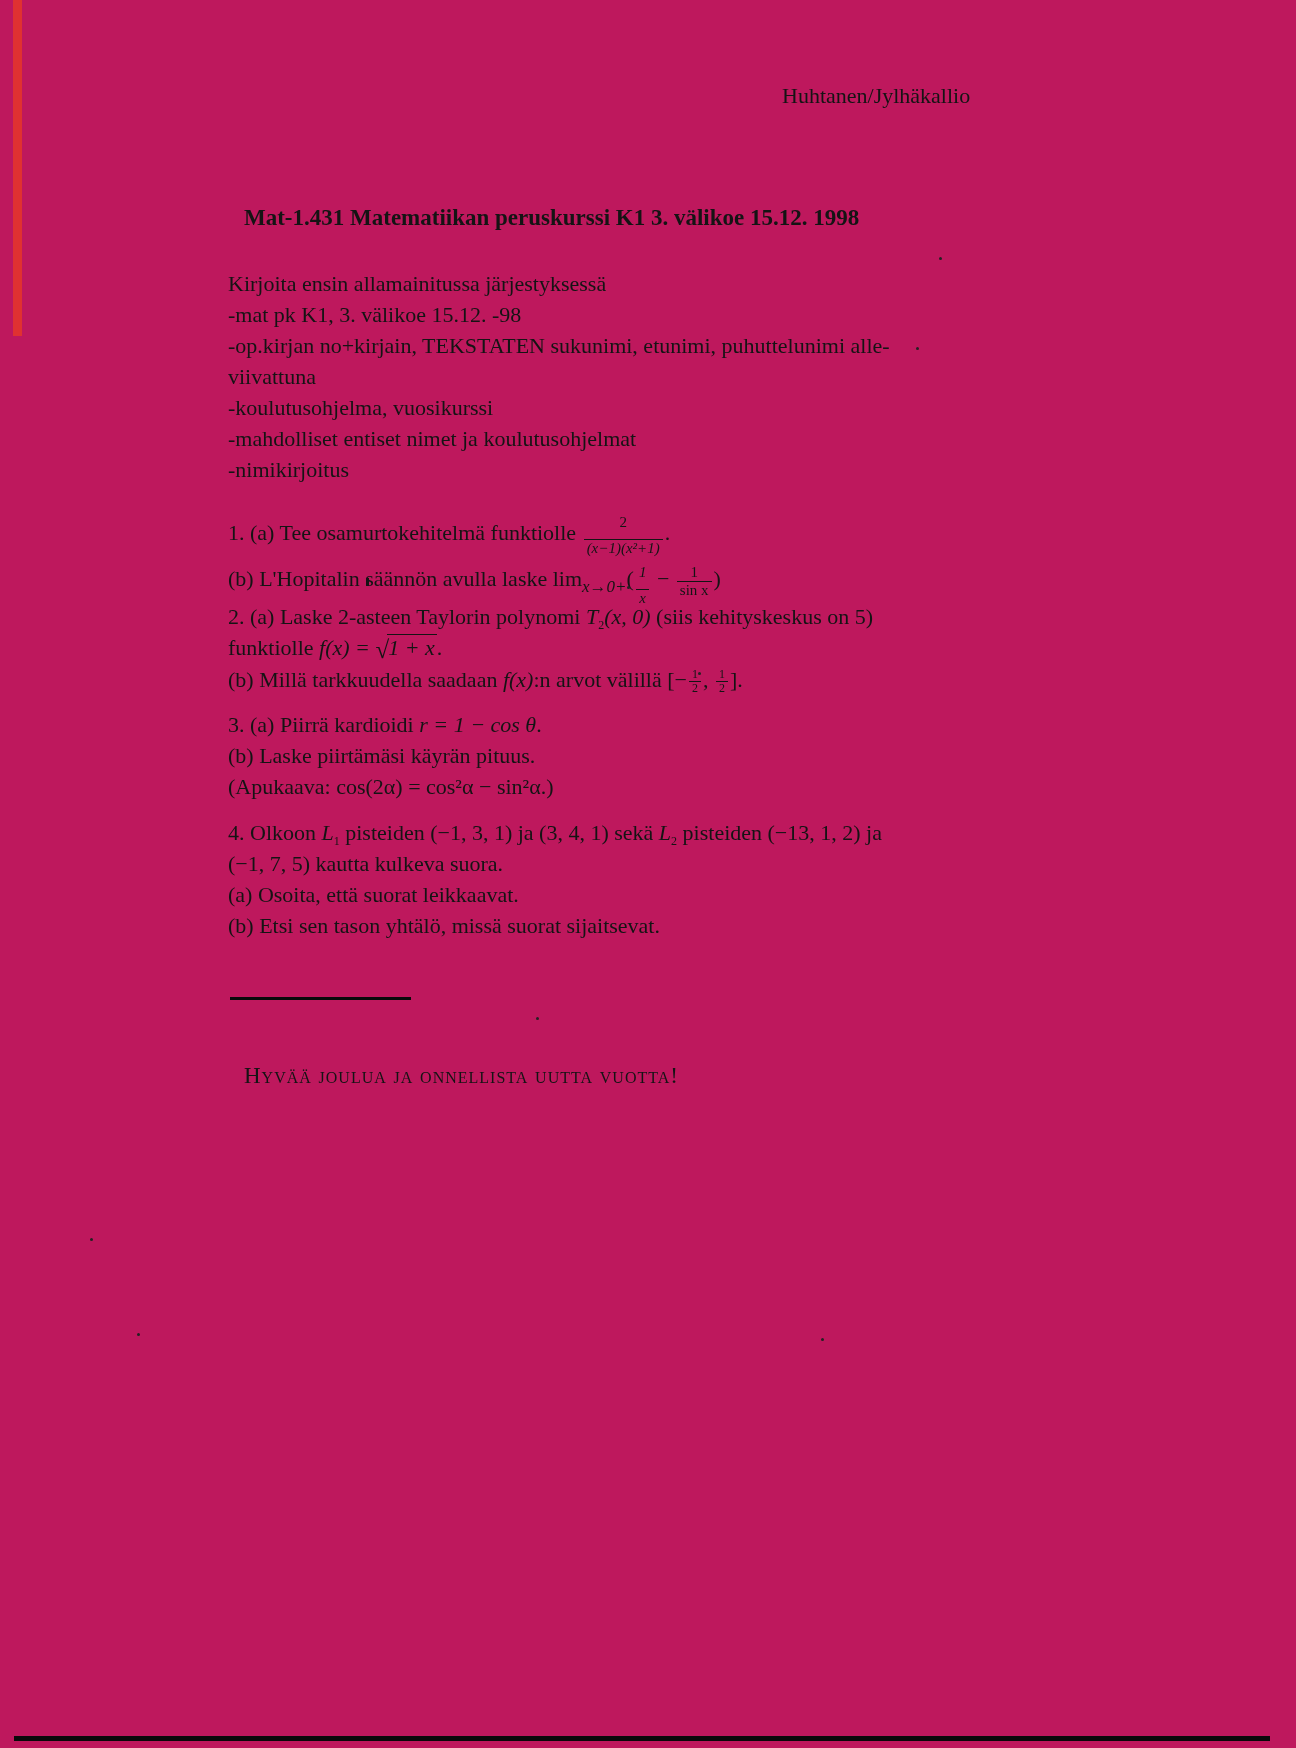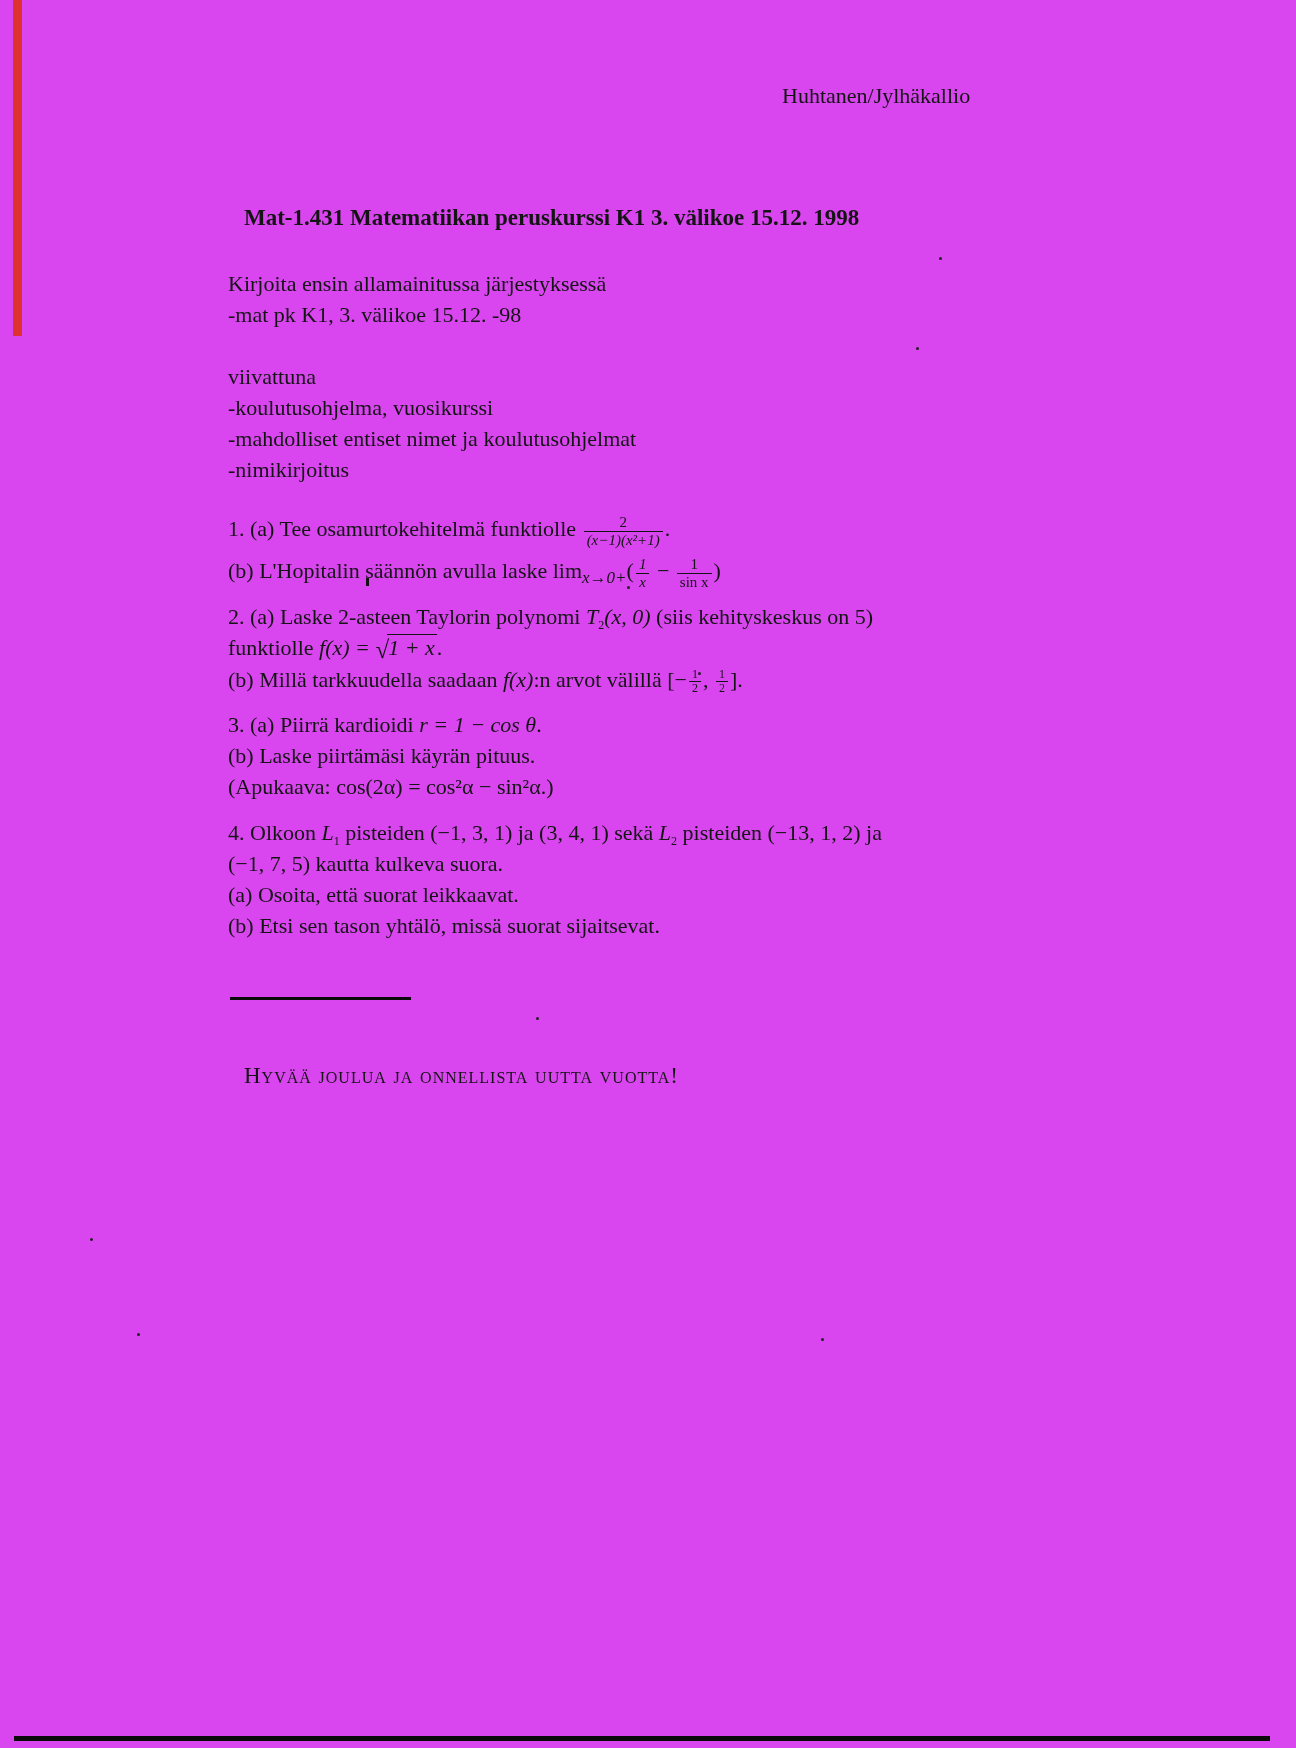--- a/index.html
+++ b/index.html
@@ -1,31 +1,31 @@
 <!DOCTYPE html>
 <html><head>
 <meta charset="utf-8">
 <style>
   html,body{margin:0;padding:0;background:#ffffff;}
   .page{
     position:relative;
     width:1296px;height:1748px;
-    background:#d946ef;
+    background:#be185d;
     font-family:"Liberation Serif","DejaVu Serif",serif;
     color:#141414;
     overflow:hidden;
   }
   .line{
     position:absolute;
     white-space:nowrap;
     font-size:22px;
     line-height:28px;
   }
   .bold{font-weight:bold;text-align:right;}
-  .mi{font-style:italic;}
+  .mi{font-style:italic;margin-top:8px;}
   
   .frac{
     display:inline-flex;flex-direction:column;align-items:center;
     vertical-align:middle;font-size:15px;line-height:1.12;margin:0 2px;
   }
   .frac .num{padding:0 3px;}
   .frac .den{border-top:1.5px solid #141414;padding:0 3px;}
   .frac.small{font-size:12px;line-height:1.1;vertical-align:middle;}
   
   .radical{font-size:25px;vertical-align:-3px;}
@@ -50,20 +50,21 @@
 
   <div class="red-stripe"></div>
   <div class="bottom-bar"></div>
 
   <div class="line" style="left:782px;top:82px;">Huhtanen/Jylhäkallio</div>
 
   <div class="line bold" style="left:244px;top:204px;font-size:23px;">Mat-1.431 Matematiikan peruskurssi K1 3. välikoe 15.12. 1998</div>
 
   <div class="line" style="left:228px;top:270px;">Kirjoita ensin allamainitussa järjestyksessä</div>
   <div class="line" style="left:228px;top:301px;">-mat pk K1, 3. välikoe 15.12. -98</div>
+  <div class="line" style="left:228px;top:332px;">-op.kirjan no+kirjain, TEKSTATEN sukunimi, etunimi, puhuttelunimi alle-</div>
   <div class="line" style="left:228px;top:363px;">viivattuna</div>
   <div class="line" style="left:228px;top:394px;">-koulutusohjelma, vuosikurssi</div>
   <div class="line" style="left:228px;top:425px;">-mahdolliset entiset nimet ja koulutusohjelmat</div>
   <div class="line" style="left:228px;top:456px;">-nimikirjoitus</div>
 
   <div class="line" style="left:228px;top:514px;">
     <span>1. (a) Tee osamurtokehitelmä funktiolle </span><span class="frac">
         <span class="num">2</span>
         <span class="den mi">(x−1)(x²+1)</span>
       </span><span>.</span>

